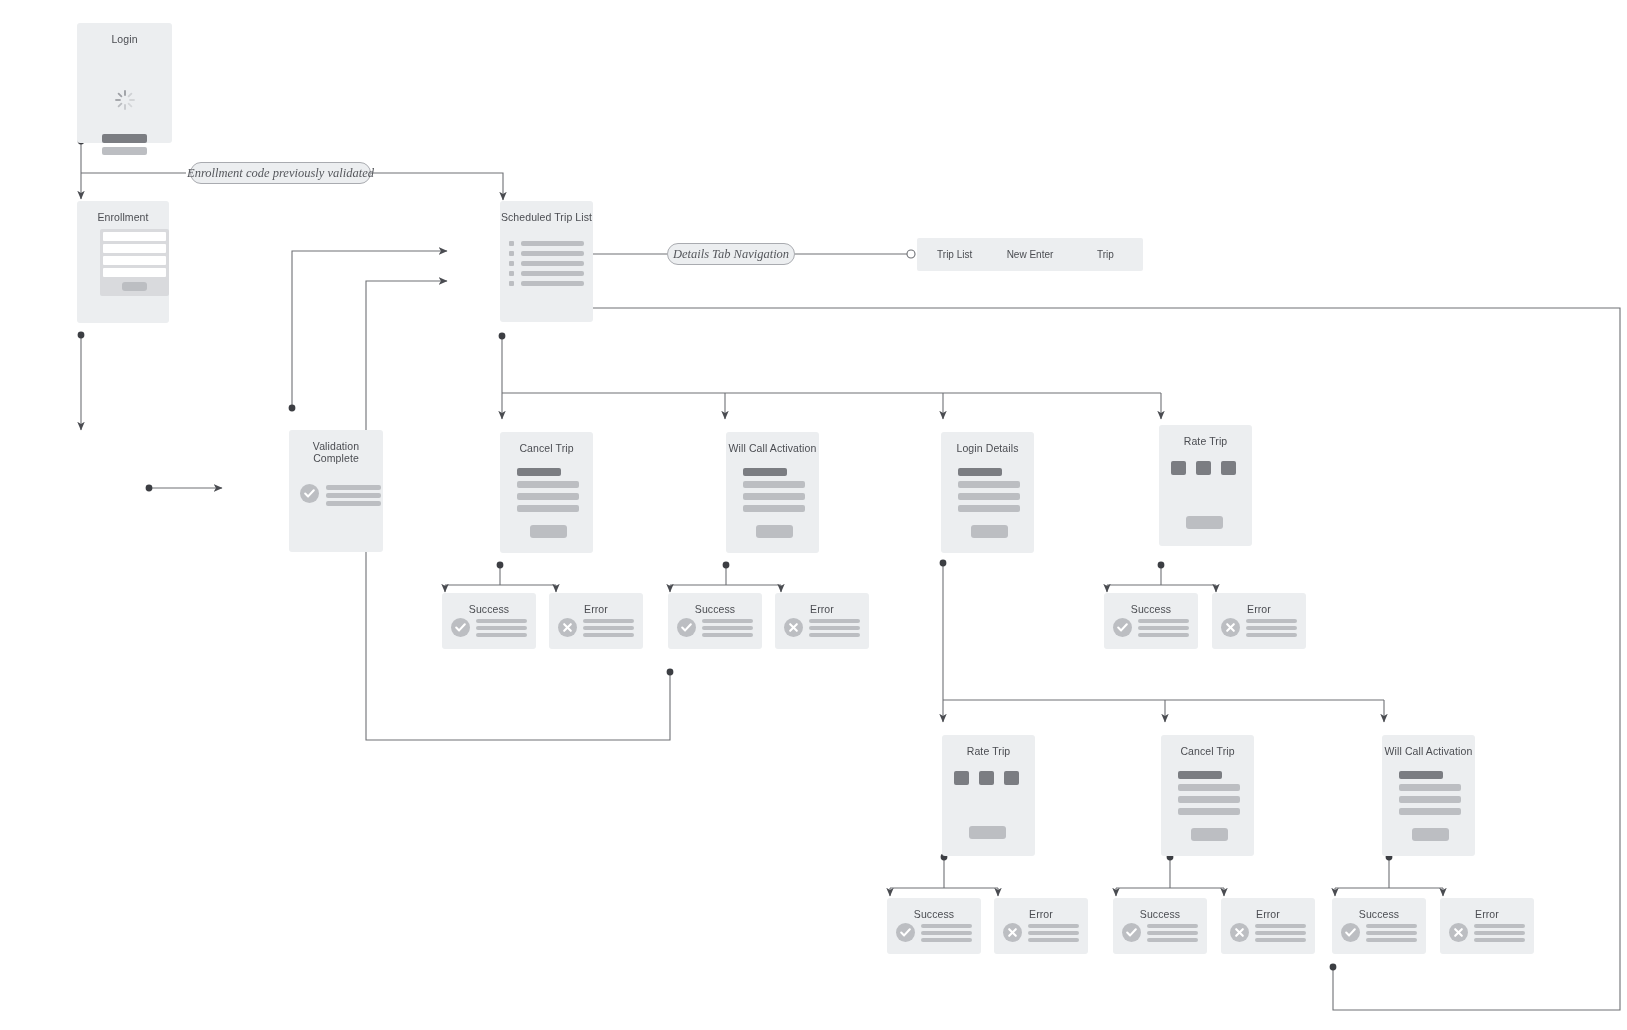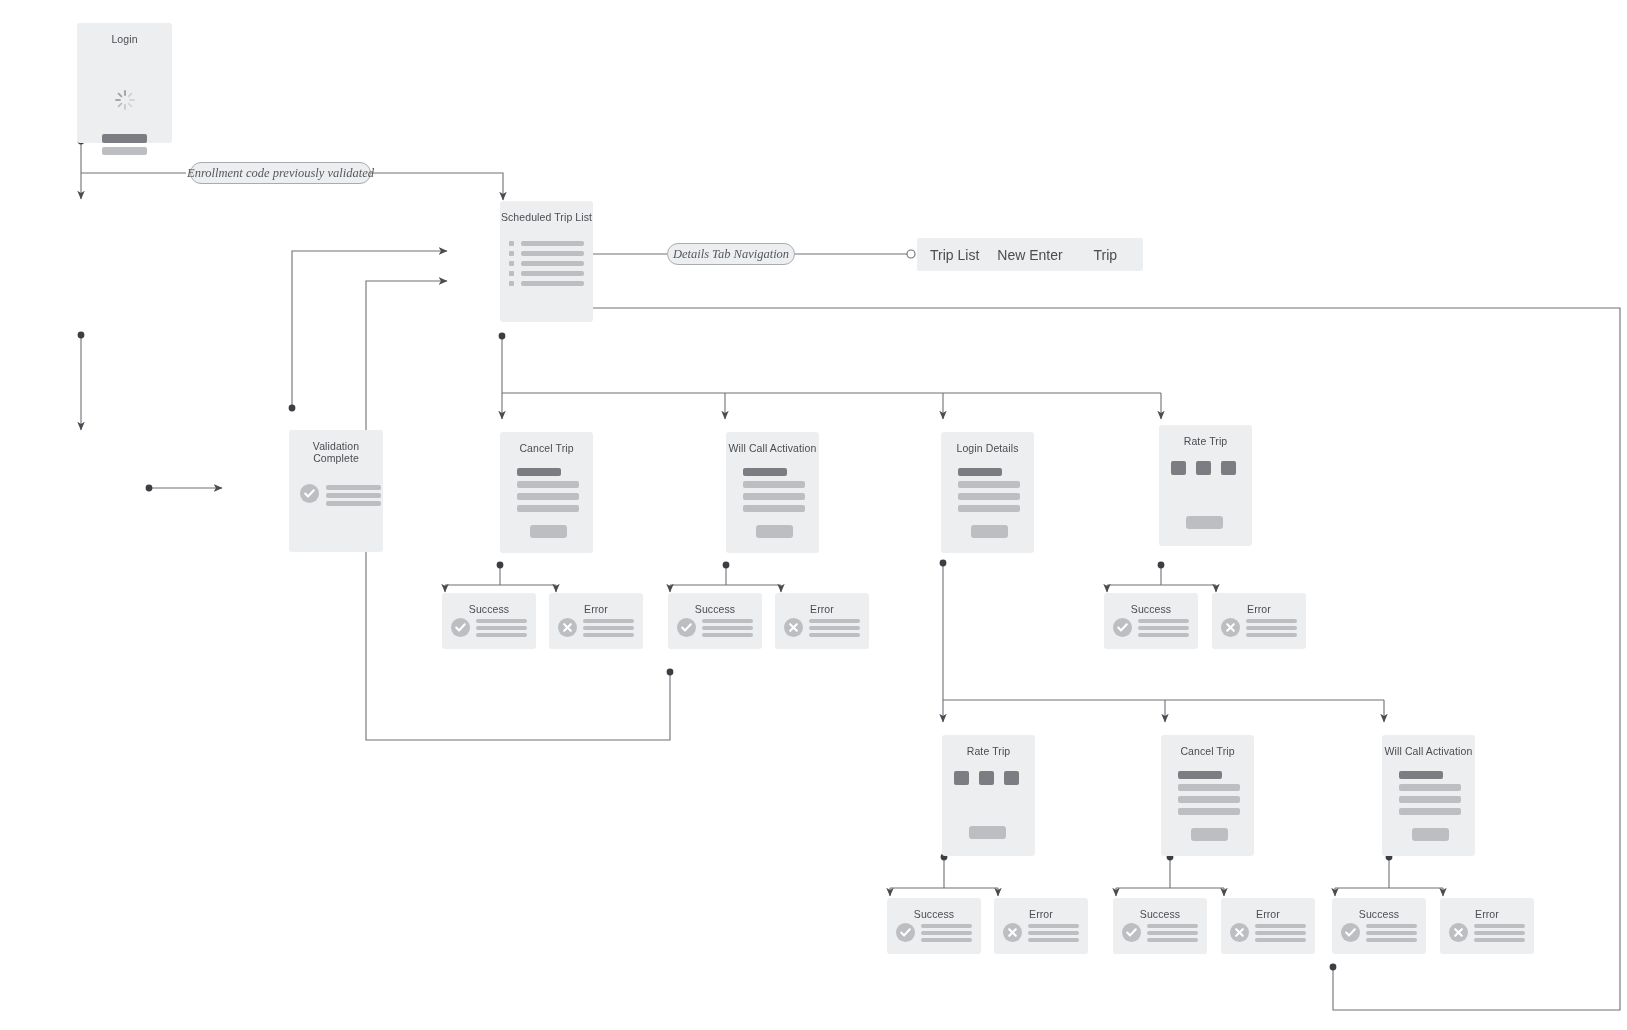--- a/index.html
+++ b/index.html
@@ -33,21 +33,21 @@
   
   .pill{
     position:absolute;background:#eceef0;border:1px solid #a9abb0;border-radius:999px;
     display:flex;align-items:center;justify-content:center;box-sizing:border-box;
     font-family:"Liberation Serif", serif;font-style:italic;font-size:12.5px;color:#55575c;
     white-space:nowrap;
   }
 
   
   .tabbar{position:absolute;background:#eceef0;border-radius:2px;display:flex;align-items:center;box-sizing:border-box;}
-  .tabbar .tab{flex:1;text-align:center;font-size:14px;color:#4b4d52;}
+  .tabbar .tab{flex:1;text-align:center;font-size:10px;color:#4b4d52;}
 
   
   .spinner{position:absolute;width:22px;height:22px;}
 </style>
 </head>
 <body>
 
 <div id="stage">
 
   <svg class="wires" viewBox="0 0 1627 1030">
@@ -149,20 +149,29 @@
           <line x1="4.6" y1="17.4" x2="7.4" y2="14.6" opacity=".6"></line>
           <line x1="2" y1="11" x2="6" y2="11" opacity=".85"></line>
           <line x1="4.6" y1="4.6" x2="7.4" y2="7.4" opacity=".95"></line>
         </g>
       </svg>
     </div>
     <div class="bar dark" style="left:25px;top:111px;width:45px;height:9px;"></div>
     <div class="bar" style="left:25px;top:124px;width:45px;height:8px;"></div>
   </div>
 
+  <div class="card" style="left:33px;top:201px;width:92px;height:122px;">
+    <div class="title">Enrollment</div>
+    <div class="panel" style="left:23px;top:28px;width:69px;height:67px;"></div>
+    <div class="inputrow" style="left:26px;top:31px;width:63px;height:9px;"></div>
+    <div class="inputrow" style="left:26px;top:43px;width:63px;height:9px;"></div>
+    <div class="inputrow" style="left:26px;top:55px;width:63px;height:9px;"></div>
+    <div class="inputrow" style="left:26px;top:67px;width:63px;height:9px;"></div>
+    <div class="btn" style="left:45px;top:81px;width:25px;height:9px;"></div>
+  </div>
 
 
   <div class="card" style="left:456px;top:201px;width:93px;height:121px;">
     <div class="title">Scheduled Trip List</div>
     <div class="lbul" style="left:9px;top:40px;"></div>
     <div class="lrow" style="left:21px;top:40px;width:63px;"></div>
     <div class="lbul" style="left:9px;top:50px;"></div>
     <div class="lrow" style="left:21px;top:50px;width:63px;"></div>
     <div class="lbul" style="left:9px;top:60px;"></div>
     <div class="lrow" style="left:21px;top:60px;width:63px;"></div>

